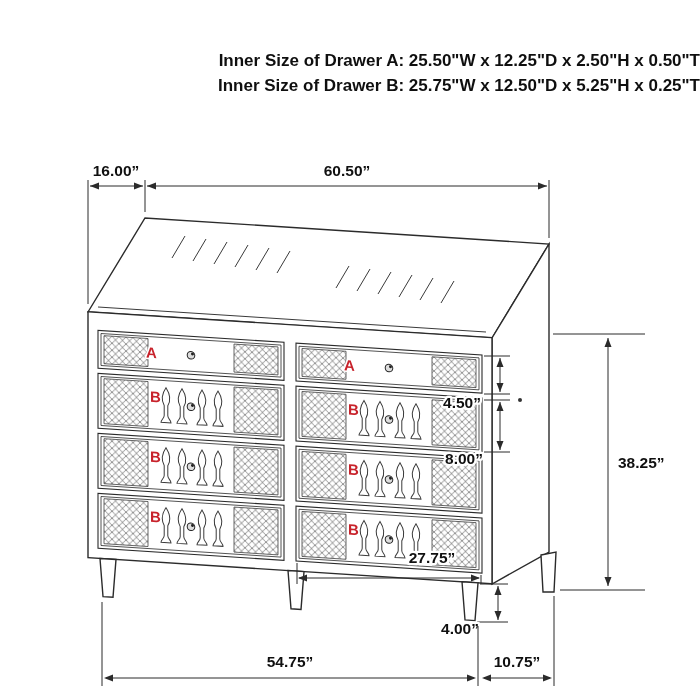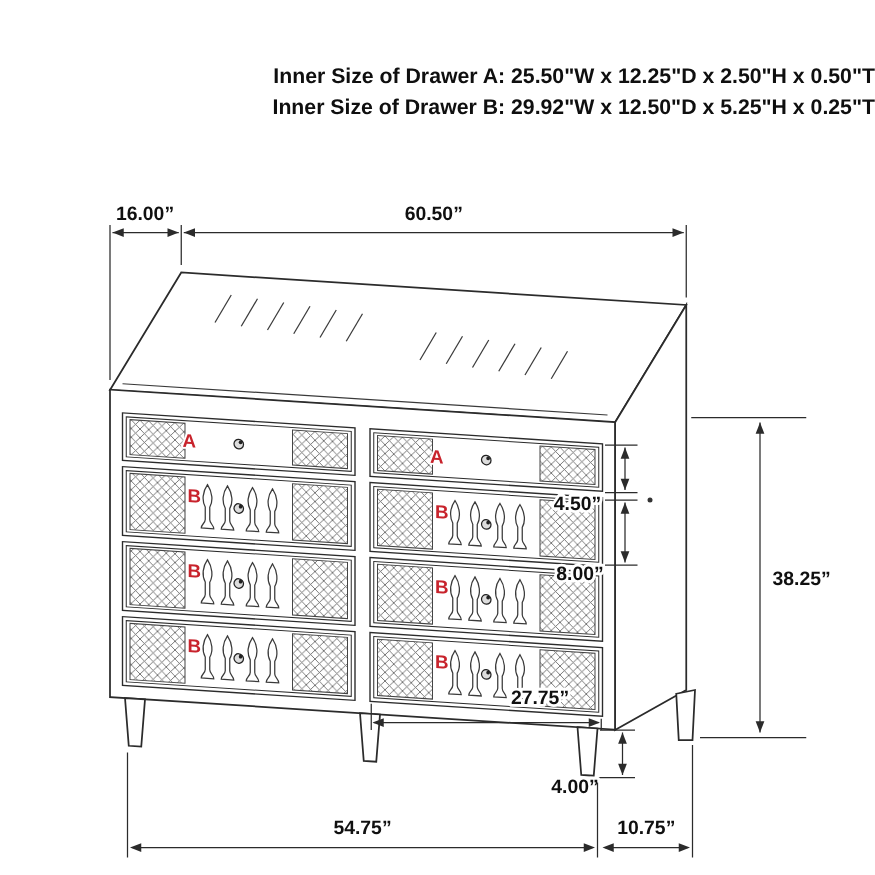--- a/index.html
+++ b/index.html
@@ -20,21 +20,21 @@
   .dlabel{font-family:"Liberation Sans",sans-serif;font-size:15px;font-weight:bold;
        fill:#c8232c;stroke:#fff;stroke-width:3px;paint-order:stroke;stroke-linejoin:round;}
 </style>
 </head>
 <body>
 
 <div class="page">
 
   <div class="hdr">
     <div>Inner Size of Drawer A: 25.50"W x 12.25"D x 2.50"H x 0.50"T</div>
-    <div>Inner Size of Drawer B: 29.92"W x 12.50"D x 5.25"H x 0.25"T</div>
+    <div>Inner Size of Drawer B: 25.75"W x 12.50"D x 5.25"H x 0.25"T</div>
   </div>
 
   <svg width="700" height="700" viewBox="0 0 700 700">
     <defs>
       <pattern id="hatch" width="7" height="7" patternUnits="userSpaceOnUse">
         <path d="M0,0L7,7M7,0L0,7" stroke="#666" stroke-width="0.7" fill="none"></path>
       </pattern>
       <path id="goblet" d="M0,-19 C4,-13 4.6,-6 1.8,-1 L1.8,9 C1.8,12 5,13 5,16 L-5,16 C-5,13 -1.8,12 -1.8,9 L-1.8,-1 C-4.6,-6 -4,-13 0,-19 Z" fill="none" stroke="#3a3a3a" stroke-width="1"></path>
     </defs>
 

